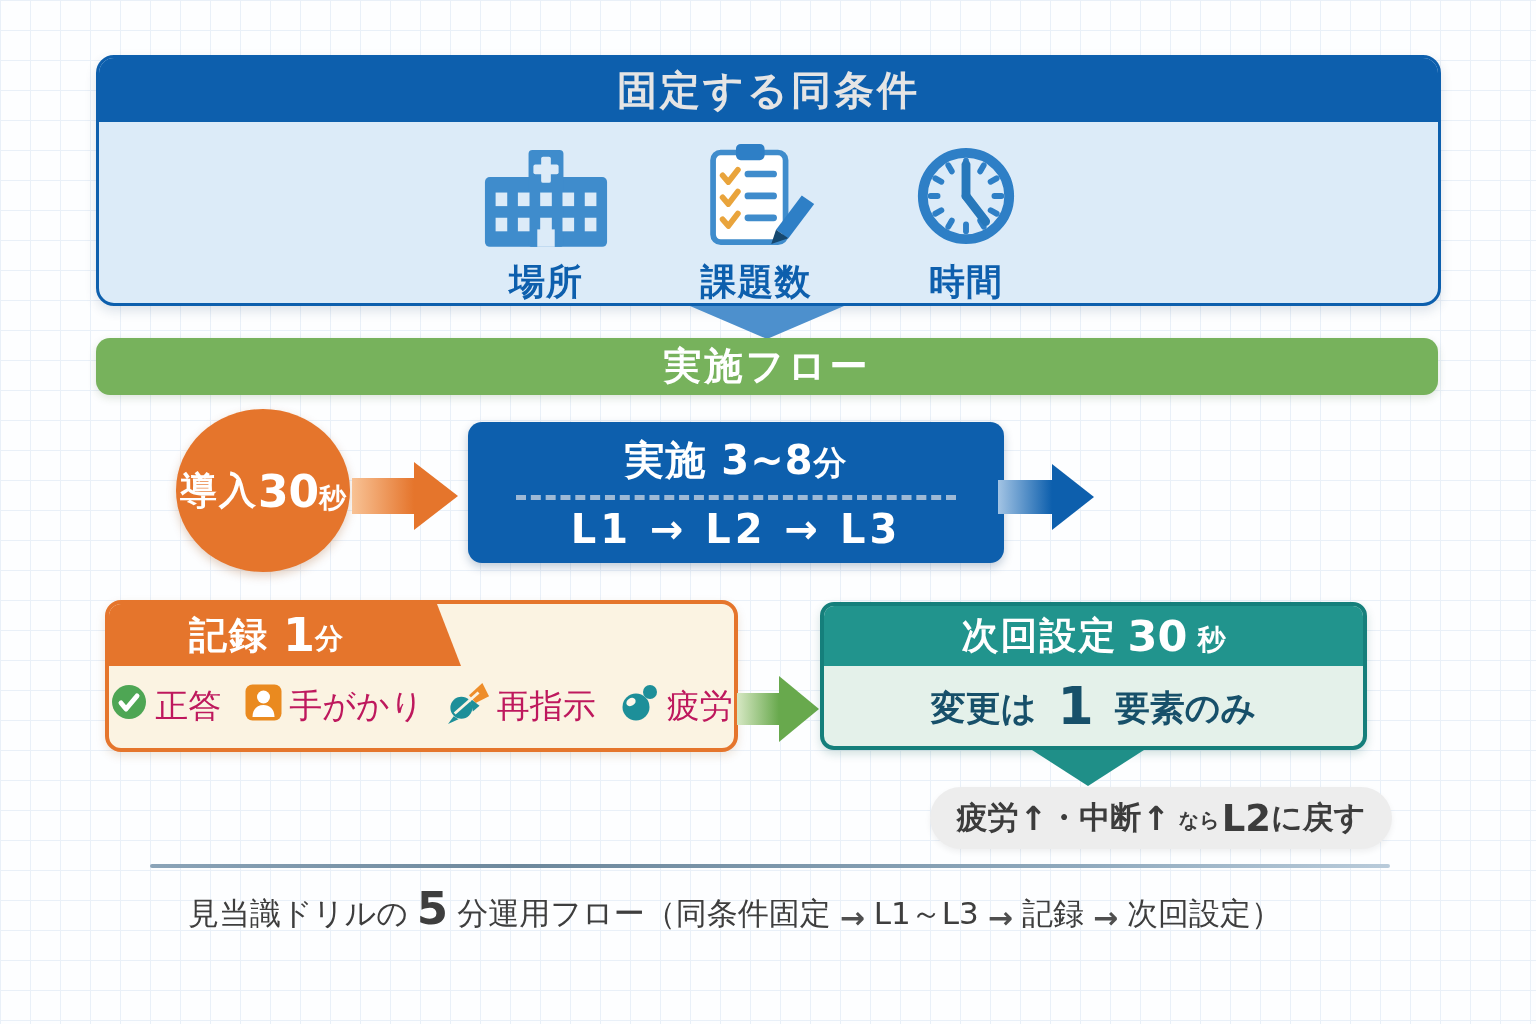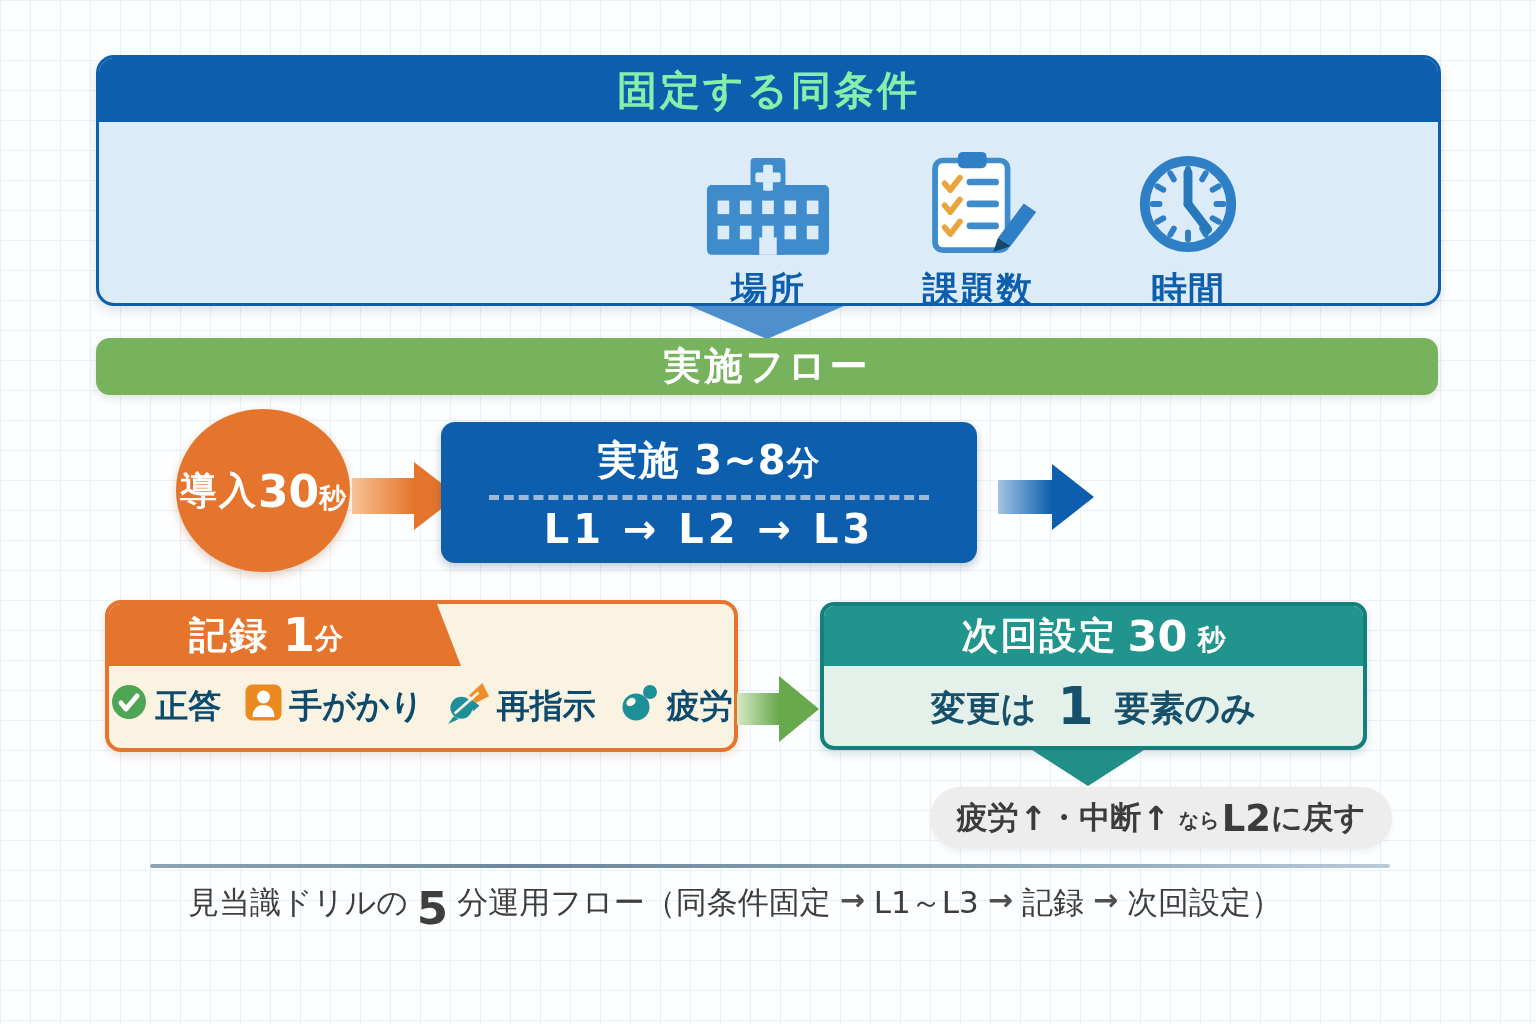--- a/index.html
+++ b/index.html
@@ -12,23 +12,23 @@
       linear-gradient(90deg,#e9f0f8 1px, transparent 1px);
     background-size:30px 30px;
   }
   .abs{position:absolute;box-sizing:border-box;}
 
   
   .top-panel{left:96px;top:55px;width:1345px;height:251px;border-radius:18px;
     background:#dcebf8;border:3px solid #0d5fad;overflow:hidden;
     box-shadow:0 5px 12px rgba(20,60,100,.14);}
   .panel-header{height:64px;background:#0d5fad;display:flex;align-items:center;justify-content:center;
-    color:#86efac;font-size:40px;font-weight:bold;letter-spacing:3px;}
-  .panel-body{height:181px;display:flex;justify-content:flex-end;align-items:flex-end;
-    padding:12px 145px 14px 120px;}
+    color:#e5e5e5;font-size:40px;font-weight:bold;letter-spacing:3px;}
+  .panel-body{height:181px;display:flex;justify-content:center;align-items:flex-end;
+    padding:4px 145px 14px 120px;}
   .cond{display:flex;flex-direction:column;align-items:center;gap:8px;width:210px;}
   .icon-slot{height:118px;display:flex;align-items:flex-end;justify-content:center;}
   .cond-label{font-size:36px;font-weight:bold;color:#0d5fad;letter-spacing:1px;}
 
   .tri-down-blue{left:690px;top:306px;width:0;height:0;
     border-left:77px solid transparent;border-right:77px solid transparent;
     border-top:33px solid #4d90cd;}
 
   
   .flow-bar{left:96px;top:338px;width:1342px;height:57px;border-radius:14px;background:#77b25c;
@@ -50,40 +50,40 @@
     border-left:44px solid #e5752c;}
   .arrow-blue{left:998px;top:464px;}
   .arrow-blue .shaft{width:54px;height:34px;background:linear-gradient(90deg,#a3c4e4,#0d5fad);}
   .arrow-blue .head{width:0;height:0;border-top:33px solid transparent;border-bottom:33px solid transparent;
     border-left:42px solid #0d5fad;}
   .arrow-green{left:737px;top:676px;}
   .arrow-green .shaft{width:42px;height:32px;background:linear-gradient(90deg,#d7e8c4,#68a94d);}
   .arrow-green .head{width:0;height:0;border-top:33px solid transparent;border-bottom:33px solid transparent;
     border-left:40px solid #68a94d;}
 
-  .exec-box{left:441px;top:422px;width:536px;height:141px;border-radius:14px;background:#0d5fad;
+  .exec-box{left:468px;top:422px;width:536px;height:141px;border-radius:14px;background:#0d5fad;
     display:flex;flex-direction:column;align-items:center;justify-content:center;color:#fff;
     box-shadow:0 4px 10px rgba(10,50,100,.25);}
   .exec-line1{font-size:40px;font-weight:bold;letter-spacing:1px;}
   .exec-line1 .unit{font-size:33px;}
   .exec-divider{width:440px;border-top:5px dashed #9db9d6;margin:7px 0 6px 0;}
   .exec-line2{font-size:40px;font-weight:bold;letter-spacing:4px;}
 
   
   .record-box{left:105px;top:600px;width:633px;height:152px;border-radius:16px;background:#fbf3e2;
     border:4px solid #e5752c;overflow:hidden;box-shadow:0 4px 10px rgba(150,90,20,.15);}
   .record-tab{position:absolute;top:0;left:0;width:352px;height:62px;background:#e5752c;
     clip-path:polygon(0 0,calc(100% - 24px) 0,100% 100%,0 100%);
     display:flex;align-items:center;padding-left:80px;color:#fff;box-sizing:border-box;}
   .record-tab .t1{font-size:38px;font-weight:bold;letter-spacing:2px;}
   .record-tab .t2{font-size:46px;font-weight:bold;margin-left:14px;}
   .record-tab .t3{font-size:28px;font-weight:bold;margin-top:8px;}
   .record-items{position:absolute;left:0;right:0;bottom:0;height:84px;display:flex;align-items:center;
     justify-content:center;gap:24px;}
-  .ritem{display:flex;align-items:center;gap:7px;font-size:33px;font-weight:bold;color:#0c4a6e;}
+  .ritem{display:flex;align-items:center;gap:7px;font-size:33px;font-weight:normal;color:#be185d;}
 
   
   .next-box{left:820px;top:602px;width:547px;height:148px;border-radius:14px;background:#e4f1ea;
     border:4px solid #157f7b;overflow:hidden;box-shadow:0 4px 10px rgba(10,90,80,.18);}
   .next-header{height:60px;background:#21948d;display:flex;align-items:center;justify-content:center;
     color:#fff;gap:10px;}
   .next-header .n1{font-size:37px;font-weight:bold;letter-spacing:2px;}
   .next-header .n2{font-size:43px;font-weight:bold;}
   .next-header .n3{font-size:28px;font-weight:bold;margin-top:8px;}
   .next-body{height:84px;display:flex;align-items:center;justify-content:center;gap:21px;color:#17506a;}
@@ -99,21 +99,21 @@
     display:flex;align-items:center;justify-content:center;color:#3c3c3c;
     box-shadow:0 3px 6px rgba(0,0,0,.06);}
   .note-pill .s{font-size:31px;font-weight:bold;}
   .note-pill .up{font-size:33px;font-weight:bold;margin:0 1px;}
   .note-pill .small{font-size:20px;font-weight:bold;margin:4px 2px 0 8px;}
   .note-pill .l2{font-size:37px;font-weight:bold;}
 
   
   .divider{left:150px;top:864px;width:1240px;height:4px;border-radius:2px;
     background:linear-gradient(90deg,#8ba4b8,#6d889c 30%,#8fa9bd 75%,#b9cbda);}
-  .caption{left:0;top:882px;width:1470px;display:flex;align-items:flex-start;justify-content:center;
+  .caption{left:0;top:882px;width:1470px;display:flex;align-items:flex-end;justify-content:center;
     gap:9px;color:#3e3e3e;}
   .caption .c{font-size:31px;font-weight:500;}
   .caption .five{font-size:45px;font-weight:600;}
   .caption .arr{font-size:30px;font-weight:bold;color:#4f4f4f;}
 </style>
 </head>
 <body>
 
 <div class="canvas">
 

